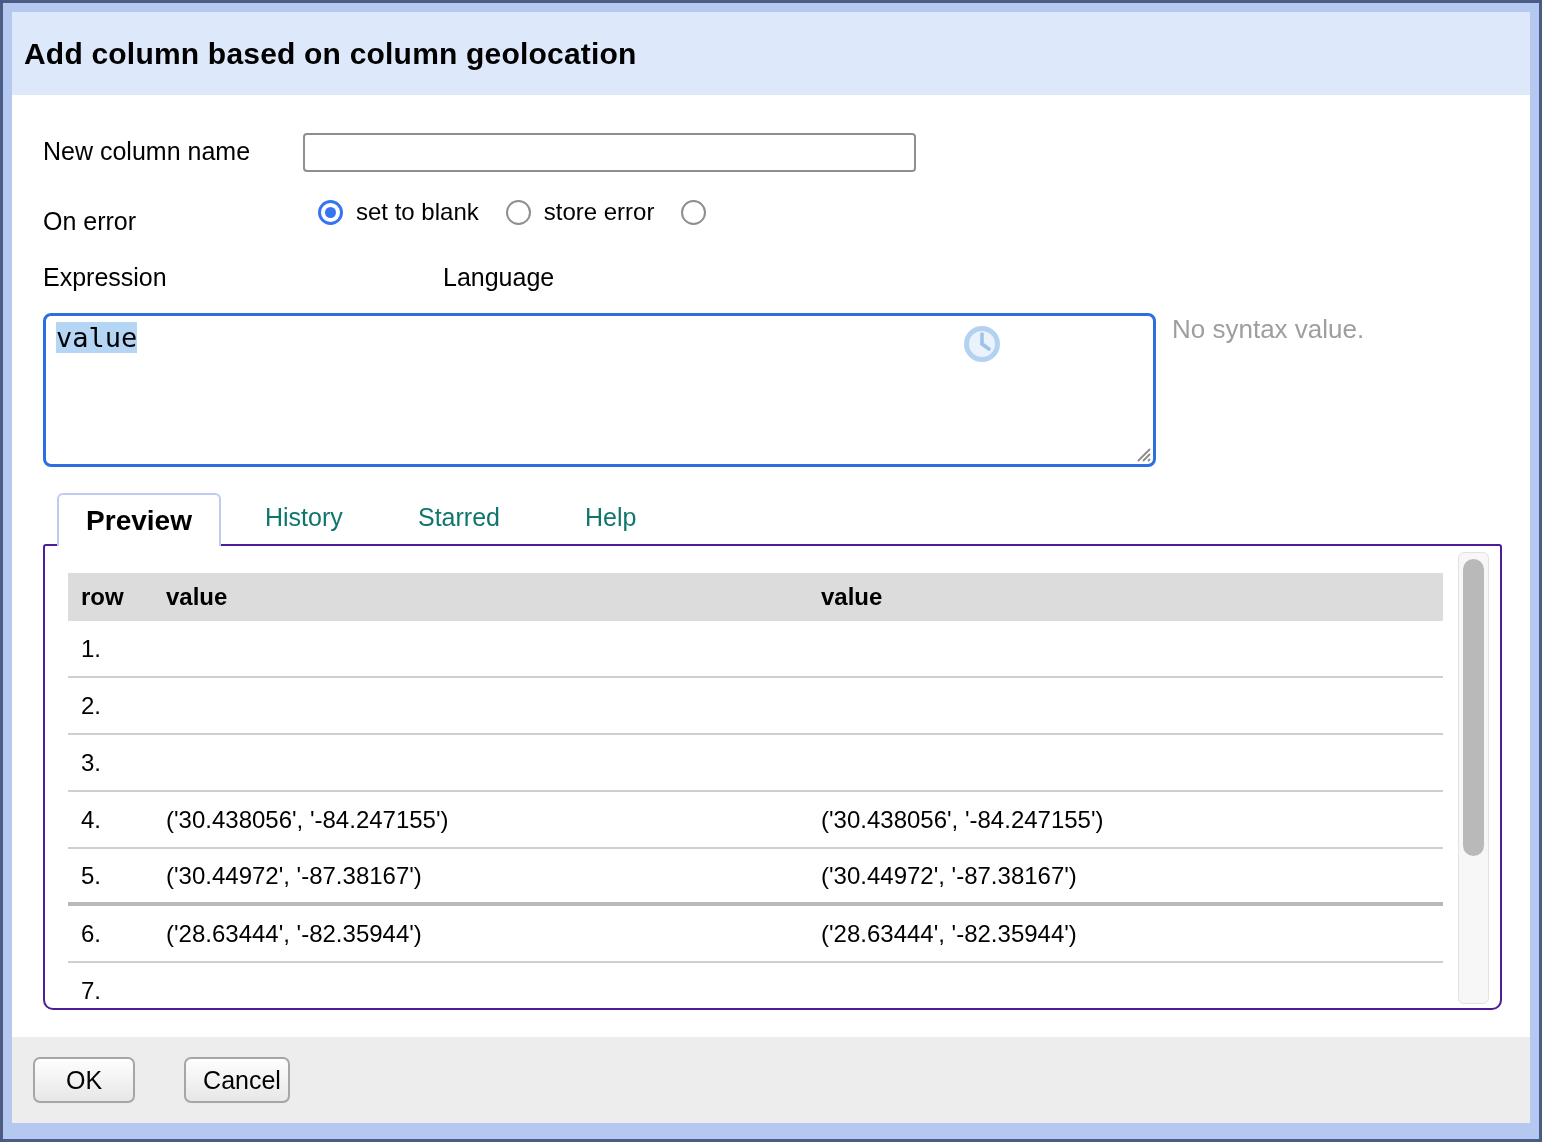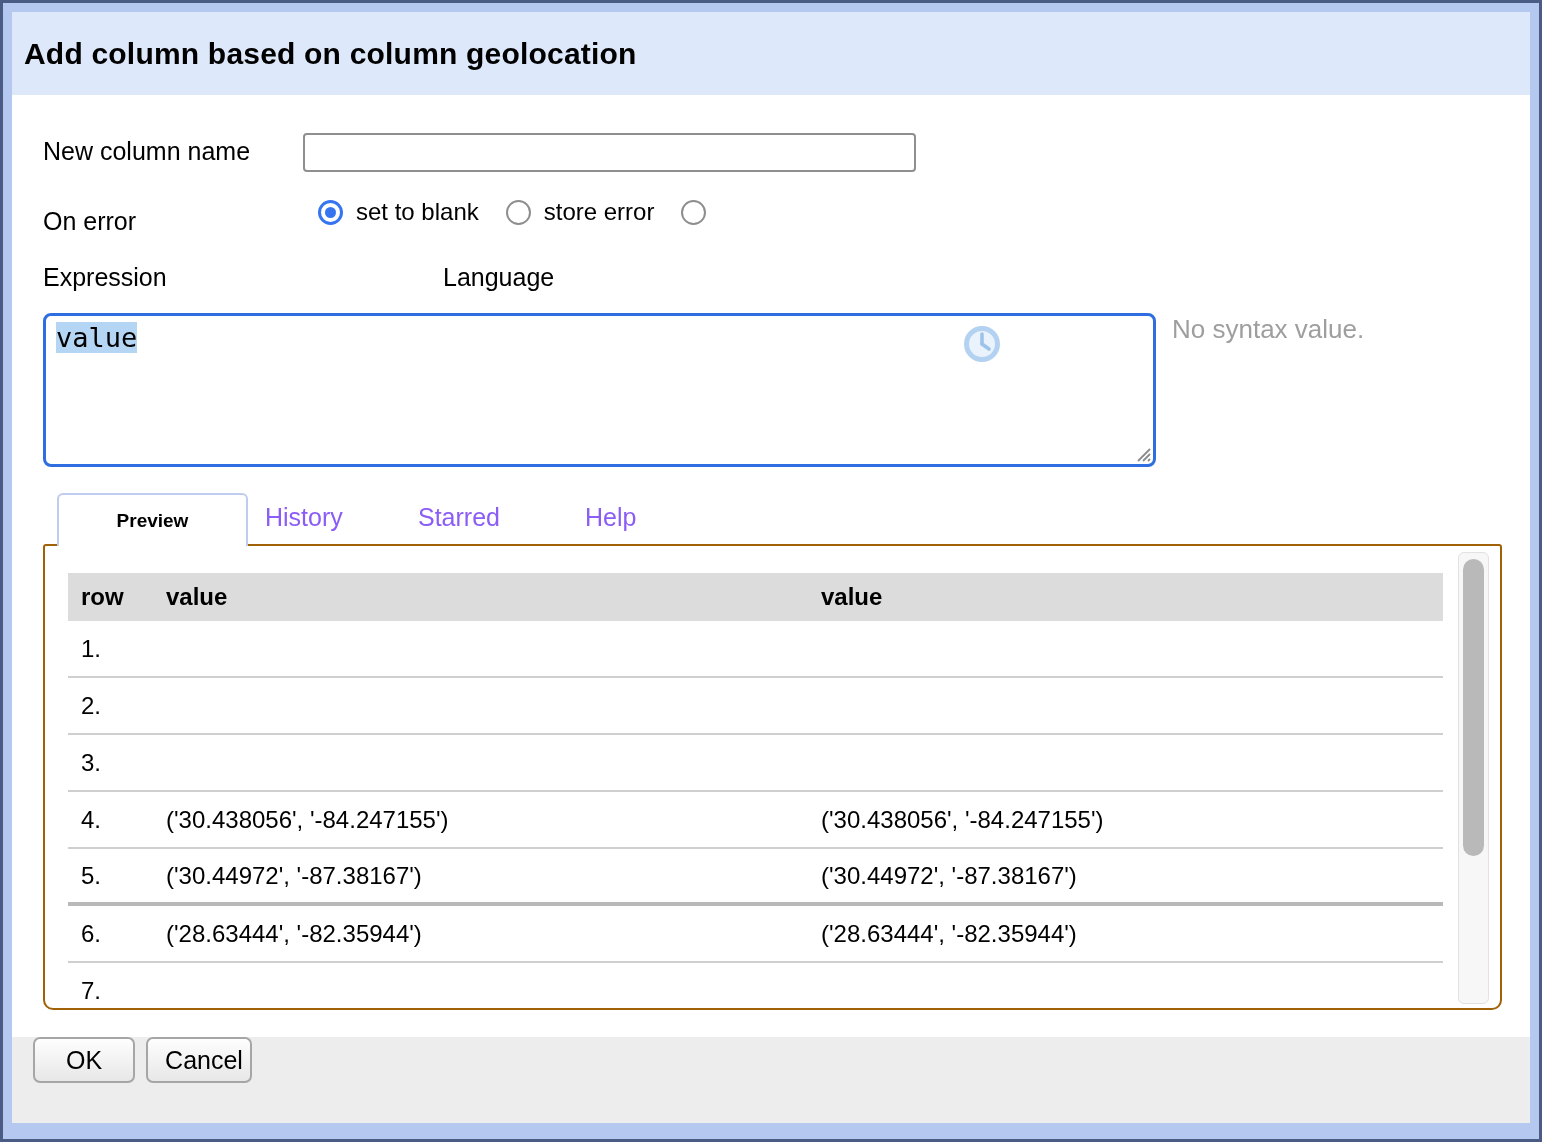--- a/index.html
+++ b/index.html
@@ -55,35 +55,35 @@
     font-family:"DejaVu Sans Mono",monospace;font-size:27px;
     padding:6px 10px;color:#000;
   }
   .exprbox .sel{background:#b5d5f5;}
   .clock{position:absolute;left:917px;top:9px;width:38px;height:38px;}
   .resize-handle{position:absolute;right:2px;bottom:2px;width:16px;height:16px;}
   .status{position:absolute;left:1160px;top:219px;font-size:26px;color:#9e9e9e;}
 
   
   .tab-active{
-    position:absolute;left:45px;top:398px;width:191px;height:53px;
+    position:absolute;left:45px;top:398px;width:164px;height:53px;
     background:#fff;border:2px solid #bfccf0;border-bottom:none;
     border-radius:6px 6px 0 0;z-index:2;
     display:flex;align-items:center;justify-content:center;
-    font-size:19px;font-weight:bold;color:#000;
-  }
-  .tab-link{position:absolute;top:408px;font-size:25px;color:#8b5cf6;cursor:pointer;}
+    font-size:28px;font-weight:bold;color:#000;
+  }
+  .tab-link{position:absolute;top:408px;font-size:25px;color:#0f766e;cursor:pointer;}
   .tab-history{left:253px;}
   .tab-starred{left:406px;}
   .tab-help{left:536px;margin-left:37px;}
 
   
   .panel{
     position:absolute;left:31px;top:449px;width:1459px;height:466px;
-    border:2px solid #a16207;border-radius:3px 3px 10px 10px;
+    border:2px solid #4c1d95;border-radius:3px 3px 10px 10px;
     background:#fff;z-index:1;
   }
   .table-clip{
     position:absolute;left:23px;top:27px;width:1375px;height:434px;overflow:hidden;
   }
   .trow{display:grid;grid-template-columns:85px 655px 1fr;align-items:center;}
   .thead{background:#dcdcdc;height:48px;font-weight:bold;font-size:24px;}
   .thead > div{padding-left:13px;}
   .tbody-row{height:57px;border-bottom:2px solid #cfcfcf;font-size:24px;}
   .tbody-row > div{padding-left:13px;white-space:nowrap;overflow:hidden;}
@@ -91,21 +91,21 @@
   .scroll-track{
     position:absolute;left:1413px;top:6px;width:31px;height:452px;
     background:#f7f7f7;border:1px solid #e2e2e2;border-radius:6px;
   }
   .scroll-thumb{
     position:absolute;left:4px;top:6px;width:21px;height:297px;
     background:#b9b9b9;border-radius:11px;
   }
 
   
-  .footer{flex:0 0 86px;background:#ededed;display:flex;align-items:flex-start;padding-left:21px;}
+  .footer{flex:0 0 86px;background:#ededed;display:flex;align-items:center;padding-left:21px;gap:38px;}
   .btn{
     font-family:"Liberation Sans",sans-serif;font-size:25px;color:#000;
     background:linear-gradient(#fefefe,#e7e7e7);
     border:2px solid #a6a6a6;border-radius:7px;
     height:46px;display:flex;align-items:center;justify-content:center;
     margin-right:11px;cursor:pointer;
   }
   .btn-ok{width:102px;}
   .btn-cancel{width:106px;padding-left:16px;}
 </style>

